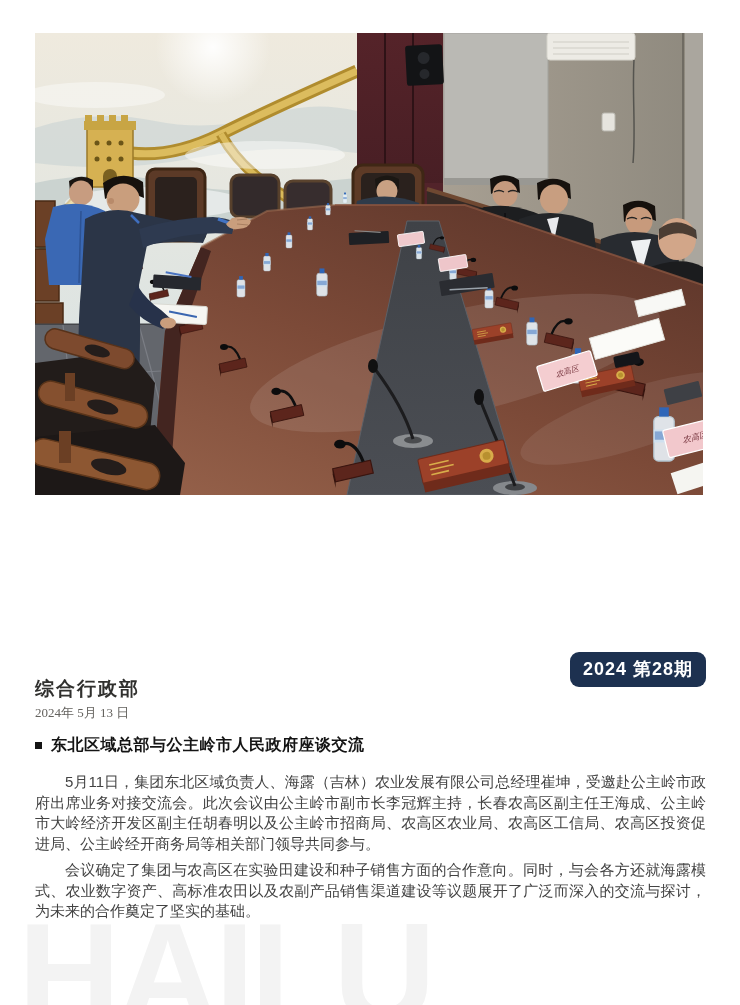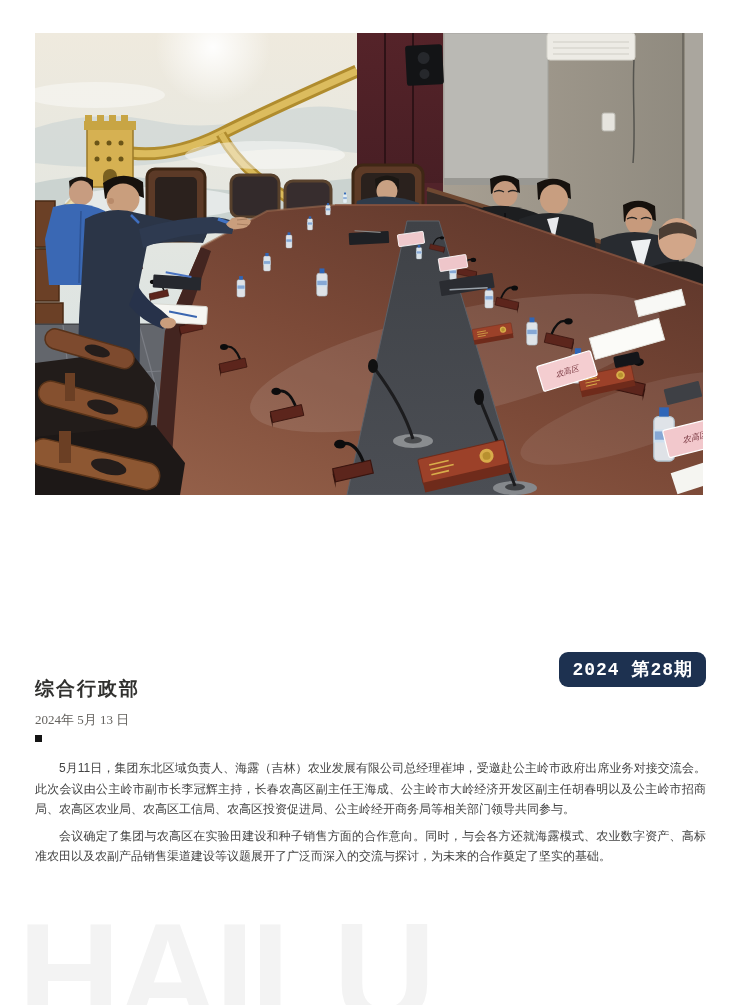--- a/index.html
+++ b/index.html
@@ -14,34 +14,34 @@
     user-select:none;
   }
   .photo-wrap { position:absolute; left:35px; top:33px; width:668px; height:462px; z-index:1; }
   .photo-wrap svg { display:block; width:668px; height:462px; }
   .meta { position:absolute; left:35px; top:676px; z-index:2; }
   .dept {
     font-family:"Liberation Serif", serif; font-size:19px; font-weight:bold;
     color:#30302e; letter-spacing:2px;
   }
   .pubdate {
-    font-family:"Liberation Serif", serif; font-size:13px; color:#64625e; margin-top:9px;
+    font-family:"Liberation Serif", serif; font-size:13px; color:#64625e; margin-top:2px;
   }
   .badge {
     position:absolute; right:34px; top:652px; z-index:2;
-    background:#1d3150; color:#ffffff; font-family:Liberation Mono, monospace;
+    background:#1d3150; color:#ffffff; font-family:Liberation Sans, sans-serif;
     font-size:18px; font-weight:bold; padding:5px 13px 6px; border-radius:9px;
     letter-spacing:1px;
   }
   .article { position:absolute; left:35px; top:735px; width:671px; z-index:2; }
   .title-row { display:flex; align-items:center; margin-bottom:16px; }
   .bullet { width:7px; height:7px; background:#141414; margin-right:9px; flex:0 0 auto; }
   .title { font-size:16px; font-weight:bold; color:#141414; letter-spacing:0.5px; }
   .body p {
-    margin:0 0 6px 0; font-size:12px; line-height:20.5px; color:#434343;
+    margin:0 0 6px 0; font-size:15px; line-height:20.5px; color:#434343;
     text-align:justify; text-indent:2em;
   }
 </style>
 </head>
 <body>
 
 <div class="page">
 
   <div class="watermark">HAILU</div>
 
@@ -375,20 +375,21 @@
 
   <div class="meta">
     <div class="dept">综合行政部</div>
     <div class="pubdate">2024年 5月 13 日</div>
   </div>
   <div class="badge">2024 第28期</div>
 
   <div class="article">
     <div class="title-row">
       <span class="bullet"></span>
+      <span class="title">东北区域总部与公主岭市人民政府座谈交流</span>
     </div>
     <div class="body">
       <p>5月11日，集团东北区域负责人、海露（吉林）农业发展有限公司总经理崔坤，受邀赴公主岭市政府出席业务对接交流会。此次会议由公主岭市副市长李冠辉主持，长春农高区副主任王海成、公主岭市大岭经济开发区副主任胡春明以及公主岭市招商局、农高区农业局、农高区工信局、农高区投资促进局、公主岭经开商务局等相关部门领导共同参与。</p>
       <p>会议确定了集团与农高区在实验田建设和种子销售方面的合作意向。同时，与会各方还就海露模式、农业数字资产、高标准农田以及农副产品销售渠道建设等议题展开了广泛而深入的交流与探讨，为未来的合作奠定了坚实的基础。</p>
     </div>
   </div>
 
 </div>
 
 </body></html>

